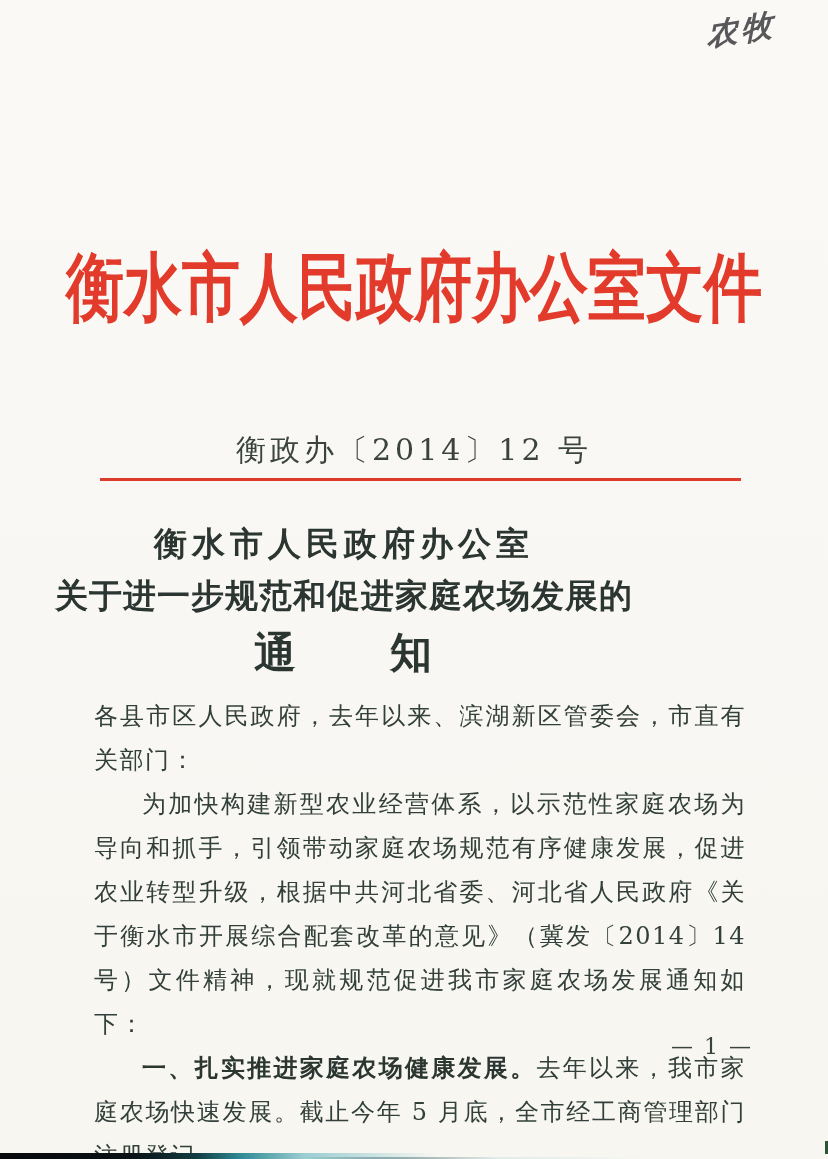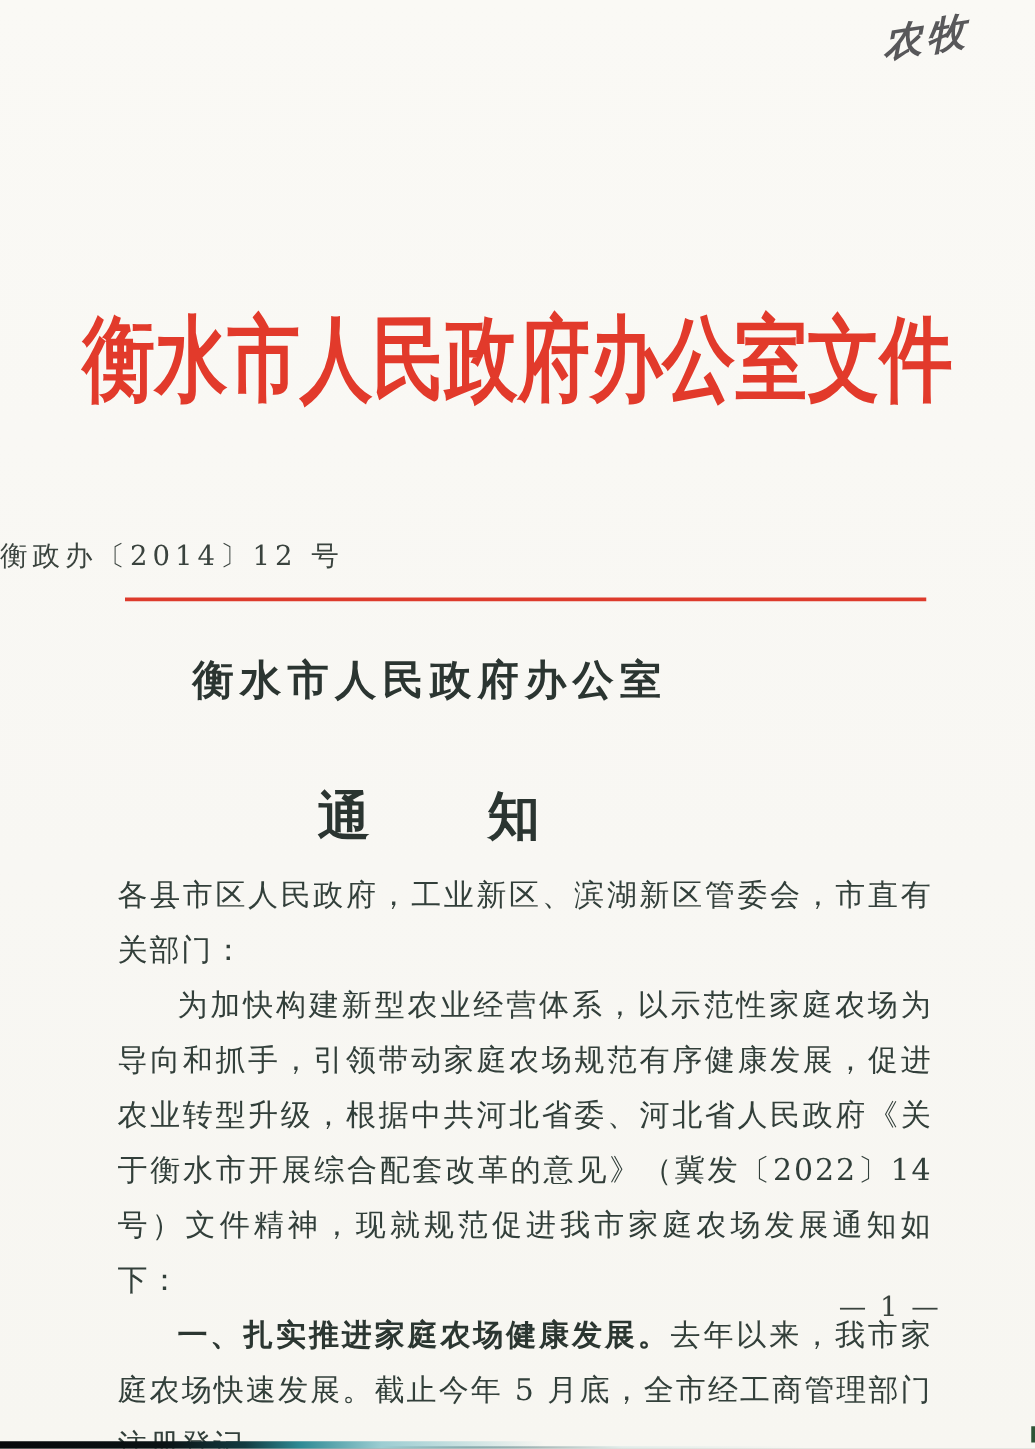--- a/index.html
+++ b/index.html
@@ -25,22 +25,22 @@
     margin:0;text-align:center;
     font-size:58px;line-height:88px;font-weight:bold;
     color:#e23a2b;
     letter-spacing:0px;
     transform:scale(1.0,1.28);
     transform-origin:50% 50%;
     white-space:nowrap;
   }
   .doc-number{
     position:absolute;top:430px;left:0;width:828px;
-    text-align:left;
-    font-size:22px;letter-spacing:4px;
+    text-align:center;
+    font-size:30px;letter-spacing:4px;
     color:#3a433e;
   }
   .red-rule{
     position:absolute;top:478px;left:100px;width:641px;height:3px;
     background:#dd3b2c;
   }
   .title-line{
     position:absolute;left:0;width:688px;
     text-align:center;font-weight:bold;color:#2b3531;
     white-space:nowrap;
@@ -90,28 +90,29 @@
   <div class="handwriting">农牧</div>
 
   <h1 class="banner">衡水市人民政府办公室文件</h1>
 
   <div class="doc-number">衡政办〔2014〕12 号</div>
 
   <div class="red-rule"></div>
 
   <div class="title-line t1">衡水市人民政府办公室</div>
 
+  <div class="title-line t2">关于进一步规范和促进家庭农场发展的</div>
 
   <div class="title-line t3">
     <span class="gap-left">通</span><span>知</span>
   </div>
 
   <div class="doc-body">
-    <p class="salutation">各县市区人民政府，工业新区、滨湖新区管委会，市直有关部门：</p>
-    <p class="indent">为加快构建新型农业经营体系，以示范性家庭农场为导向和抓手，引领带动家庭农场规范有序健康发展，促进农业转型升级，根据中共河北省委、河北省人民政府《关于衡水市开展综合配套改革的意见》（冀发〔2022〕14 号）文件精神，现就规范促进我市家庭农场发展通知如下：</p>
+    <p class="salutation">各县市区人民政府，去年以来、滨湖新区管委会，市直有关部门：</p>
+    <p class="indent">为加快构建新型农业经营体系，以示范性家庭农场为导向和抓手，引领带动家庭农场规范有序健康发展，促进农业转型升级，根据中共河北省委、河北省人民政府《关于衡水市开展综合配套改革的意见》（冀发〔2014〕14 号）文件精神，现就规范促进我市家庭农场发展通知如下：</p>
     <p class="indent"><span class="bold-lead">一、扎实推进家庭农场健康发展。</span><span>去年以来，我市家庭农场快速发展。截止今年 5 月底，全市经工商管理部门注册登记</span></p>
   </div>
 
   <div class="page-number">— 1 —</div>
 
   <div class="scan-strip2"></div>
   <div class="scan-strip"></div>
   <div class="scan-mark"></div>
 
 </div>

